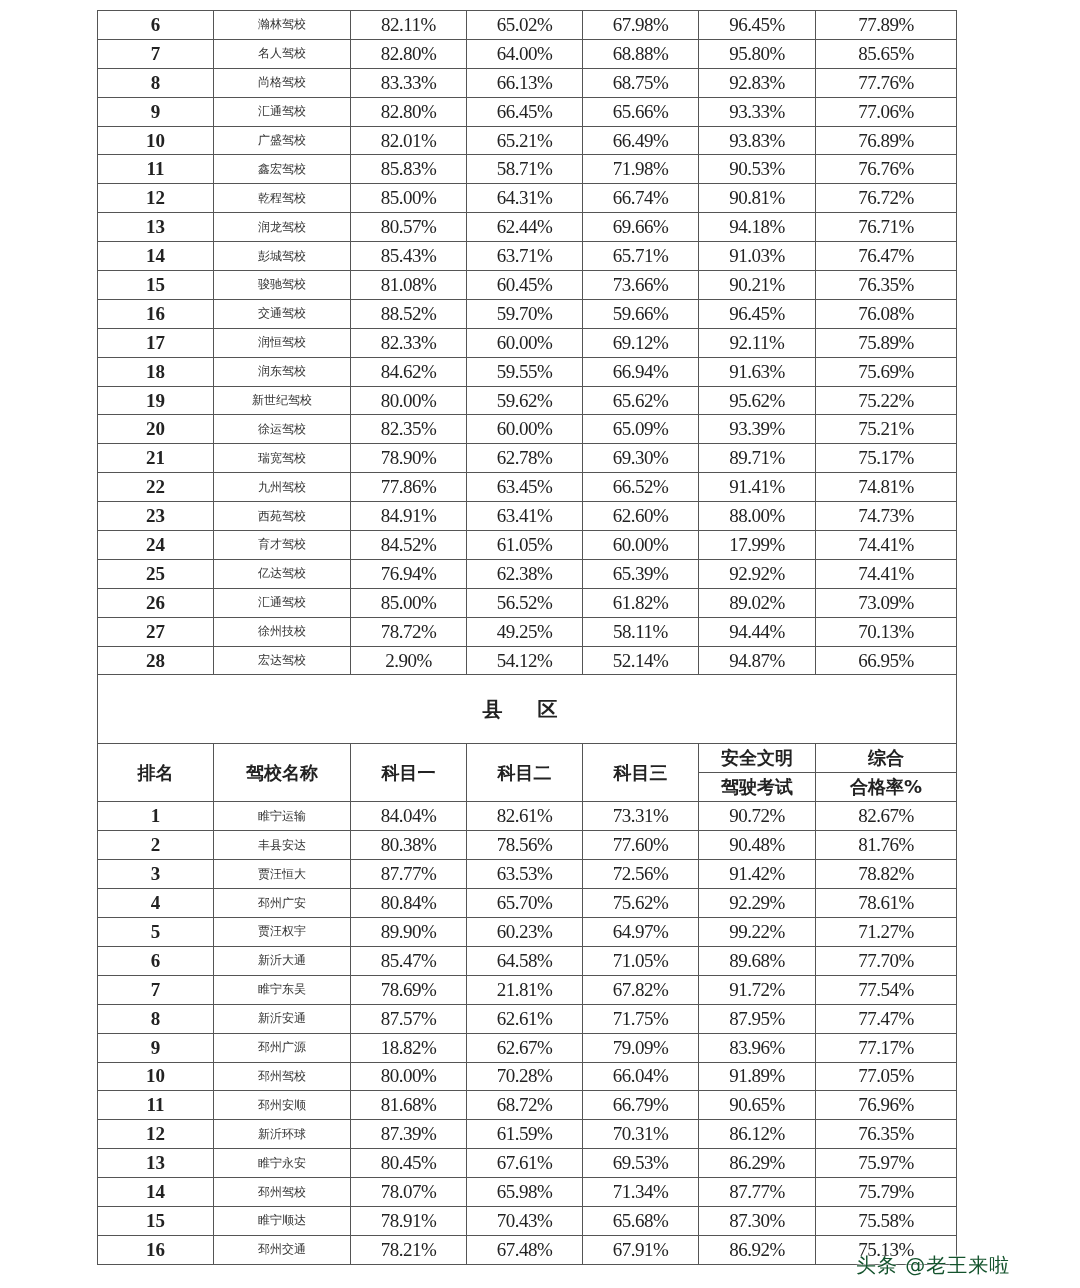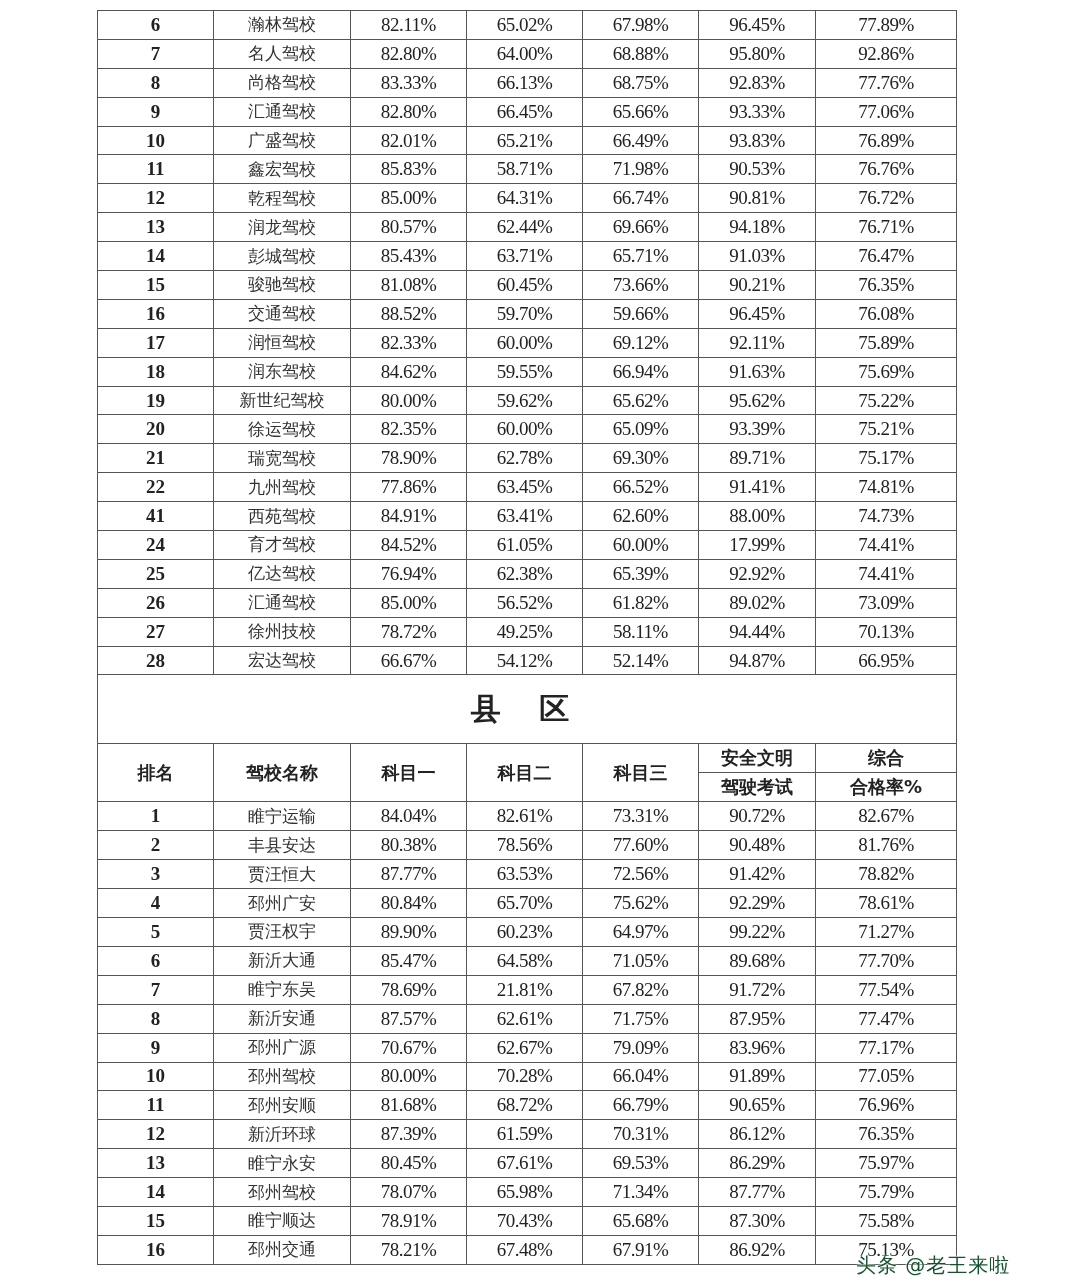--- a/index.html
+++ b/index.html
@@ -3,23 +3,23 @@
 <meta charset="utf-8">
 <style>
   html, body { margin:0; padding:0; background:#fff; }
   body { width:1080px; height:1288px; position:relative; overflow:hidden; font-family:"Liberation Serif", "DejaVu Serif", serif; color:#222; }
   .page { position:absolute; left:97px; top:10px; width:859px; }
   table { border-collapse:collapse; width:859px; table-layout:fixed; }
   col.c0 { width:116px; } col.c1 { width:137px; } col.c2 { width:116px; } col.c3 { width:116px; }
   col.c4 { width:116px; } col.c5 { width:117px; } col.c6 { width:141px; }
   td, th { border:1.3px solid #555; text-align:center; padding:0; height:27.9px; font-size:19px; font-weight:normal; white-space:nowrap; overflow:hidden; }
   td.rank { font-weight:bold; font-size:19px; }
-  td.name { font-family:"DejaVu Sans", sans-serif; font-size:17px; color:#333; }
+  td.name { font-family:"DejaVu Sans", sans-serif; font-size:12px; color:#333; }
   td.pct { letter-spacing:-0.5px; }
-  tr.section td { height:68px; font-family:"DejaVu Sans", sans-serif; font-weight:bold; font-size:30px; letter-spacing:14px; border-top:1.3px solid #555; }
+  tr.section td { height:68px; font-family:"DejaVu Sans", sans-serif; font-weight:bold; font-size:20px; letter-spacing:14px; border-top:1.3px solid #555; }
   tr.hdr th { font-family:"DejaVu Sans", sans-serif; font-weight:bold; font-size:18px; height:27.5px; }
   tr.hdr th.tall { height:57px; }
   .watermark { position:absolute; left:856px; top:1252px; font-family:"DejaVu Sans", sans-serif; font-size:20px; color:#14532d; text-shadow:0 0 2px #fff, 0 0 3px #fff; letter-spacing:1px; }
   .bottom-gap { position:absolute; left:0; top:1280px; width:1080px; height:8px; background:#fff; }
 </style>
 </head>
 <body>
 
 <div class="page">
   <table>
@@ -42,21 +42,21 @@
           <td class="pct">96.45%</td>
           <td class="pct">77.89%</td>
         </tr>
         <tr>
           <td class="rank">7</td>
           <td class="name">名人驾校</td>
           <td class="pct">82.80%</td>
           <td class="pct">64.00%</td>
           <td class="pct">68.88%</td>
           <td class="pct">95.80%</td>
-          <td class="pct">92.86%</td>
+          <td class="pct">85.65%</td>
         </tr>
         <tr>
           <td class="rank">8</td>
           <td class="name">尚格驾校</td>
           <td class="pct">83.33%</td>
           <td class="pct">66.13%</td>
           <td class="pct">68.75%</td>
           <td class="pct">92.83%</td>
           <td class="pct">77.76%</td>
         </tr>
@@ -180,21 +180,21 @@
         <tr>
           <td class="rank">22</td>
           <td class="name">九州驾校</td>
           <td class="pct">77.86%</td>
           <td class="pct">63.45%</td>
           <td class="pct">66.52%</td>
           <td class="pct">91.41%</td>
           <td class="pct">74.81%</td>
         </tr>
         <tr>
-          <td class="rank">41</td>
+          <td class="rank">23</td>
           <td class="name">西苑驾校</td>
           <td class="pct">84.91%</td>
           <td class="pct">63.41%</td>
           <td class="pct">62.60%</td>
           <td class="pct">88.00%</td>
           <td class="pct">74.73%</td>
         </tr>
         <tr>
           <td class="rank">24</td>
           <td class="name">育才驾校</td>
@@ -227,21 +227,21 @@
           <td class="name">徐州技校</td>
           <td class="pct">78.72%</td>
           <td class="pct">49.25%</td>
           <td class="pct">58.11%</td>
           <td class="pct">94.44%</td>
           <td class="pct">70.13%</td>
         </tr>
         <tr>
           <td class="rank">28</td>
           <td class="name">宏达驾校</td>
-          <td class="pct">66.67%</td>
+          <td class="pct">2.90%</td>
           <td class="pct">54.12%</td>
           <td class="pct">52.14%</td>
           <td class="pct">94.87%</td>
           <td class="pct">66.95%</td>
         </tr>
       </tbody>
     <tbody>
       <tr class="section">
         <td colspan="7">县 区</td>
       </tr>
@@ -328,21 +328,21 @@
           <td class="name">新沂安通</td>
           <td class="pct">87.57%</td>
           <td class="pct">62.61%</td>
           <td class="pct">71.75%</td>
           <td class="pct">87.95%</td>
           <td class="pct">77.47%</td>
         </tr>
         <tr>
           <td class="rank">9</td>
           <td class="name">邳州广源</td>
-          <td class="pct">70.67%</td>
+          <td class="pct">18.82%</td>
           <td class="pct">62.67%</td>
           <td class="pct">79.09%</td>
           <td class="pct">83.96%</td>
           <td class="pct">77.17%</td>
         </tr>
         <tr>
           <td class="rank">10</td>
           <td class="name">邳州驾校</td>
           <td class="pct">80.00%</td>
           <td class="pct">70.28%</td>

